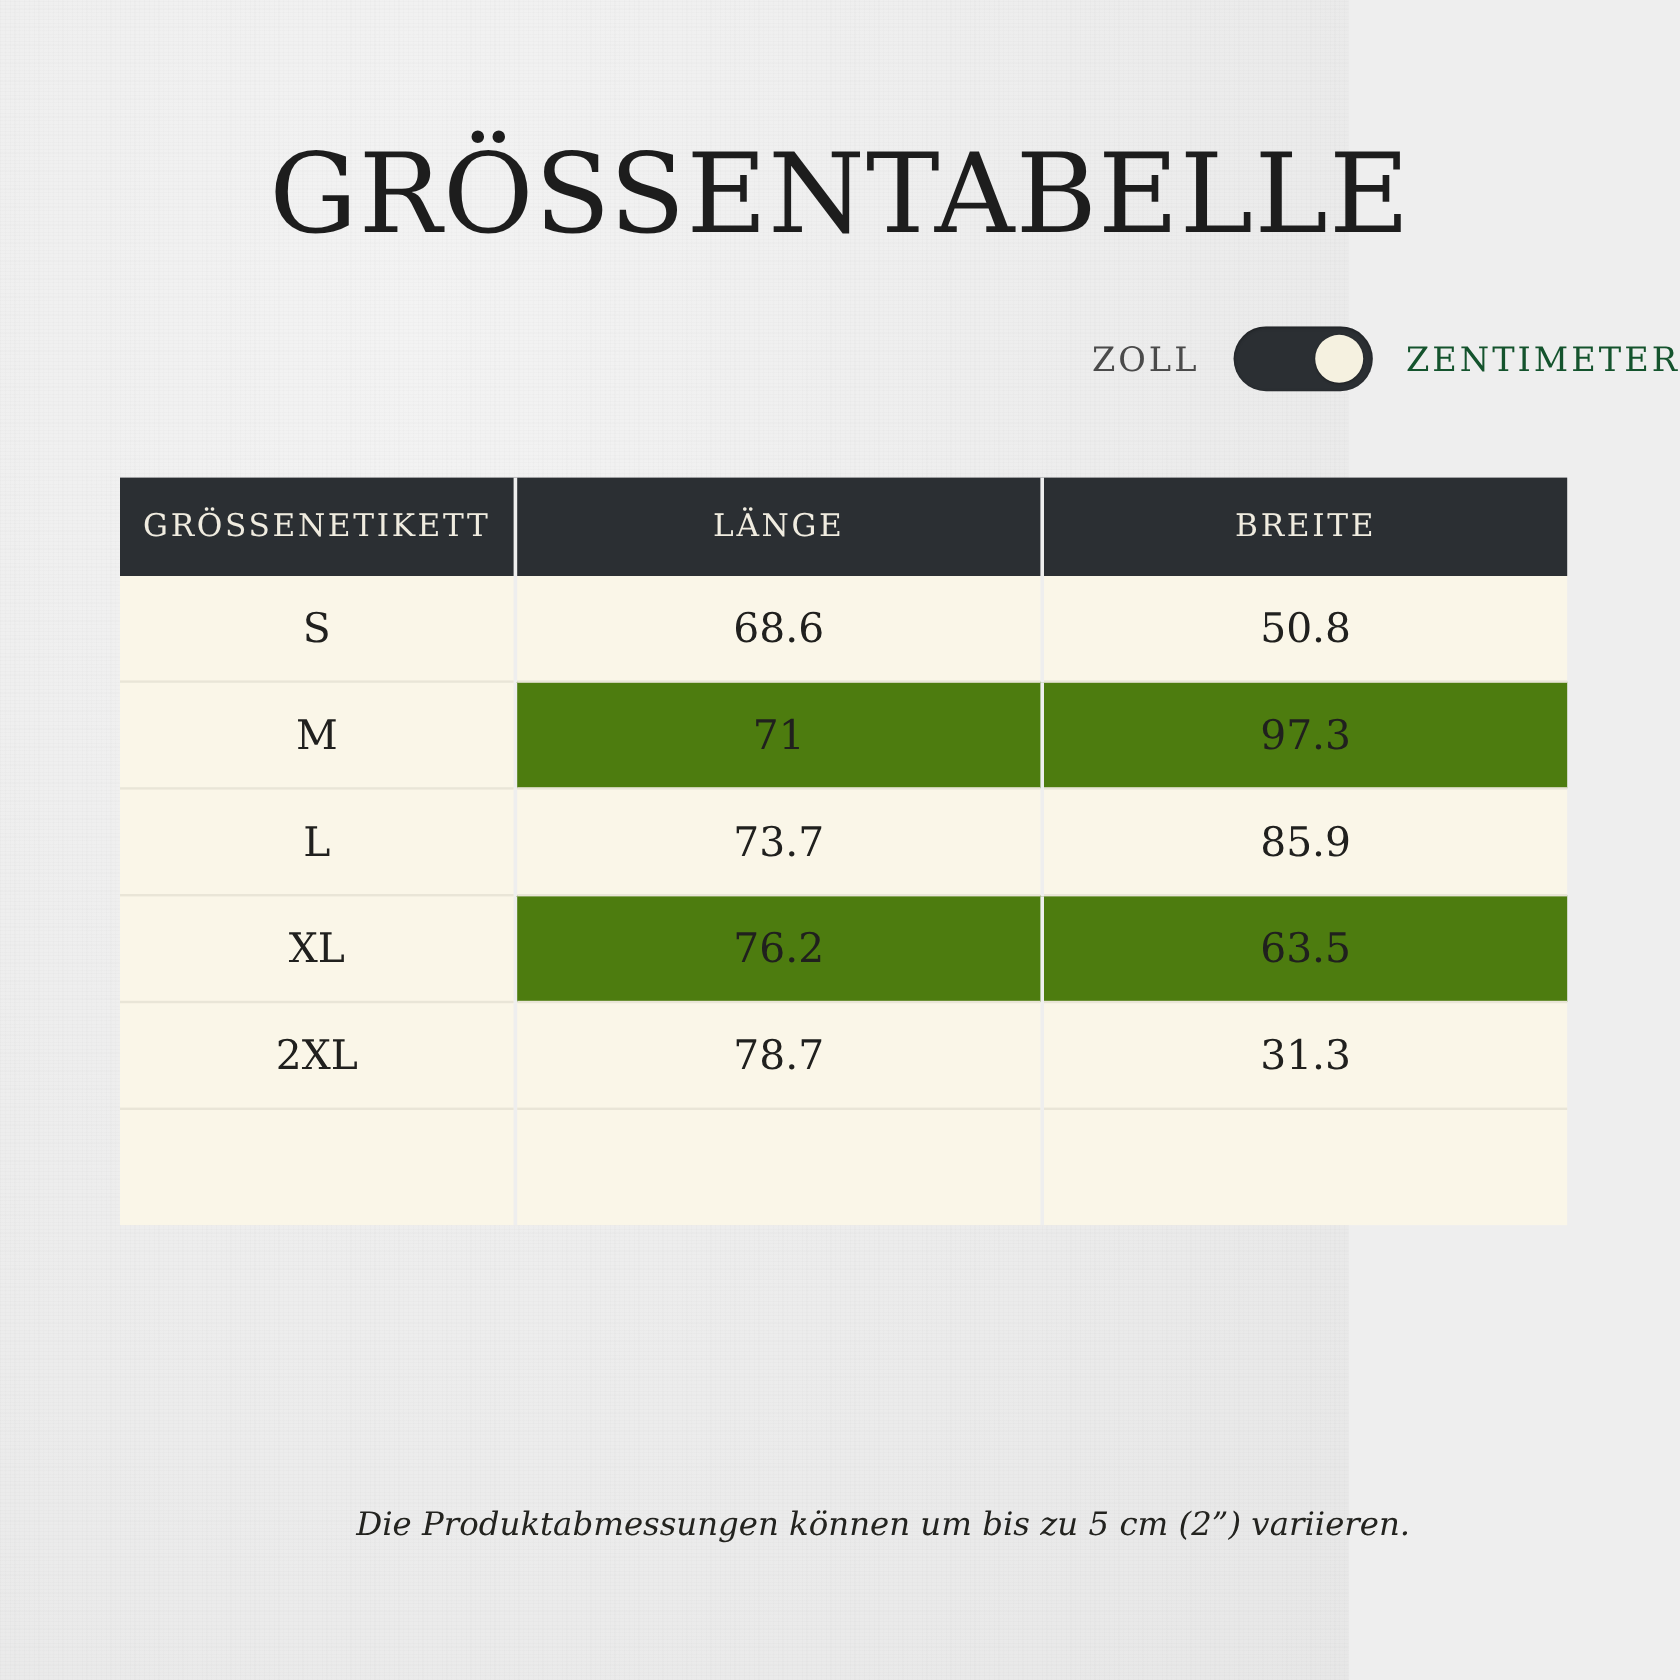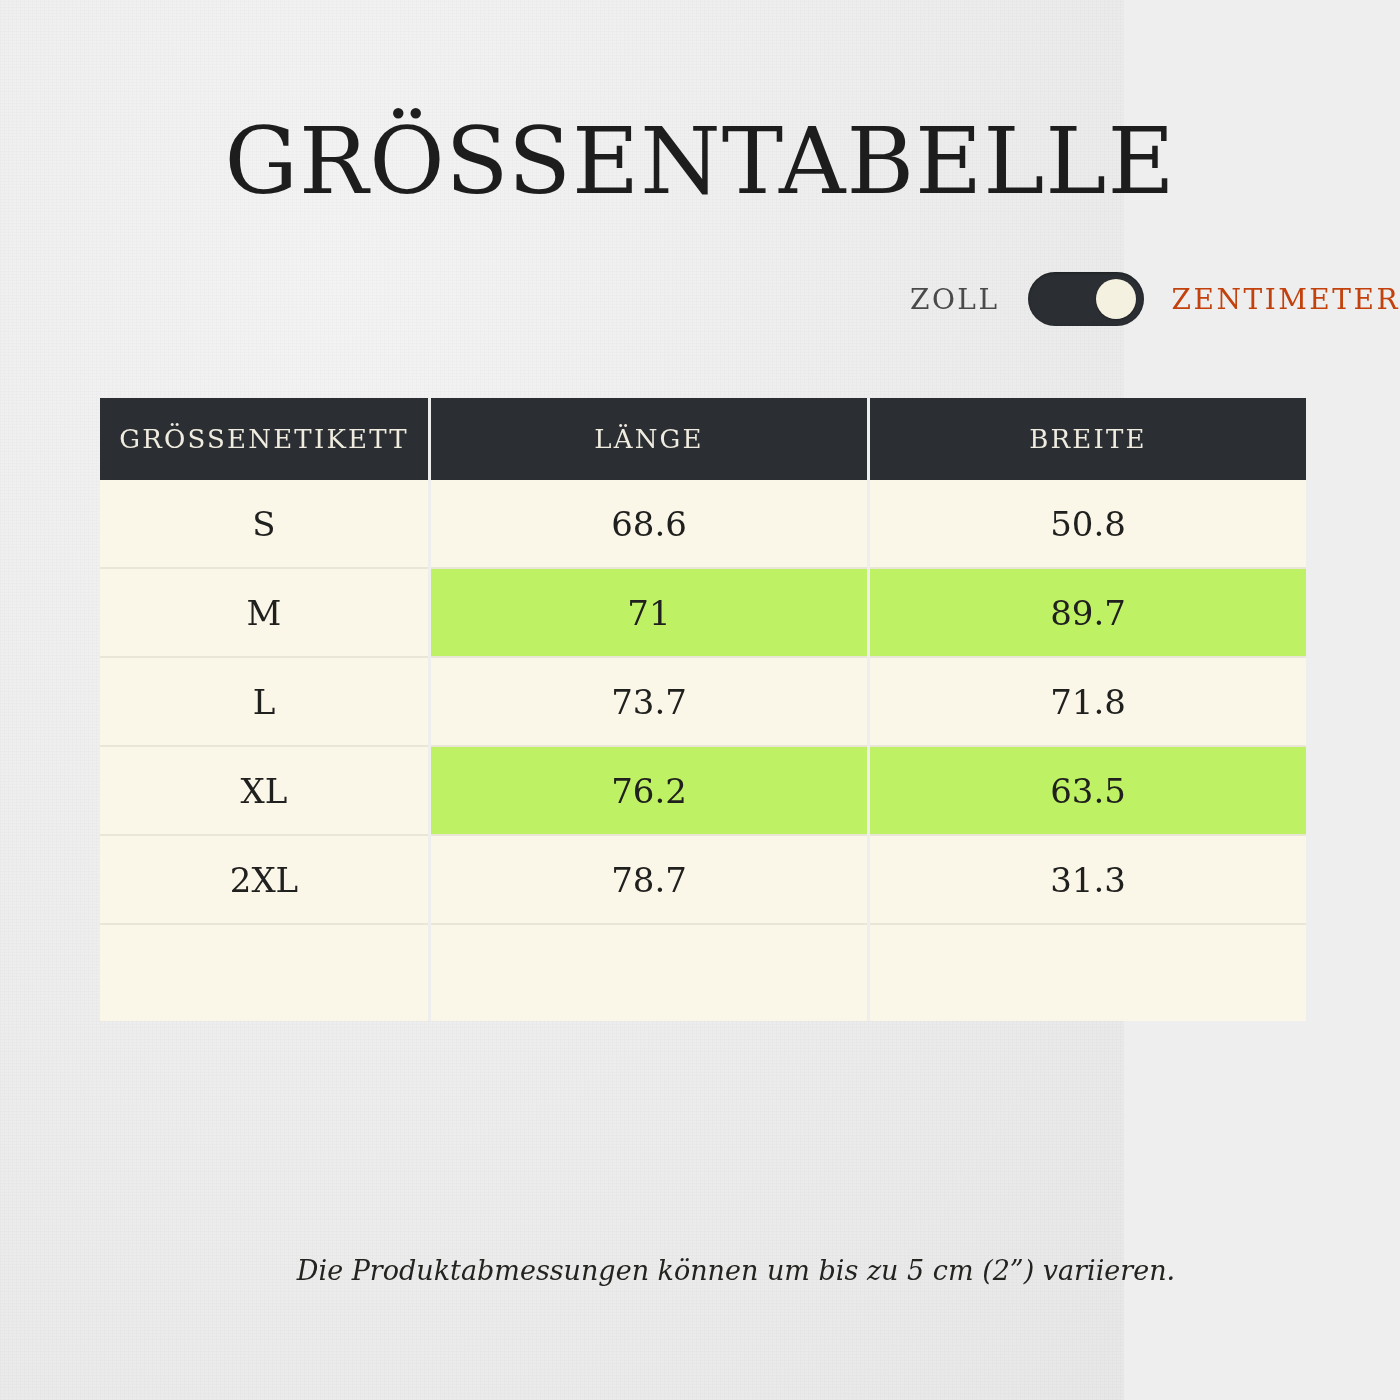--- a/index.html
+++ b/index.html
@@ -54,21 +54,21 @@
     justify-content: flex-end;
     gap: 28px;
   }
   .unit-label {
     font-family: "DejaVu Serif", "Liberation Serif", serif;
     font-size: 28px;
     letter-spacing: 2.5px;
     color: #4a4a4a;
   }
   .unit-label.active {
-    color: #c2410c;
+    color: #14532d;
   }
   .toggle {
     width: 116px;
     height: 54px;
     border-radius: 27px;
     background: #2b2f33;
     position: relative;
     cursor: pointer;
     box-shadow: inset 0 1px 3px rgba(0,0,0,0.35);
   }
@@ -116,21 +116,21 @@
     text-align: center;
     font-family: "DejaVu Serif", "Liberation Serif", serif;
     font-size: 34px;
     color: #20201e;
     background: #faf6e8;
     border-bottom: 2px solid #e9e5d7;
     border-right: 3px solid #eeeeee;
   }
   .table tbody td:last-child { border-right: none; }
   .table tbody tr.alt td.val {
-    background: #bef264;
+    background: #4d7c0f;
   }
   .table tbody tr.empty td {
     height: 96px;
     border-bottom: none;
   }
 
   .footnote {
     position: absolute;
     top: 1255px;
     left: 0;
@@ -169,26 +169,26 @@
     </thead>
     <tbody>
       <tr>
         <td class="lbl">S</td>
         <td class="val">68.6</td>
         <td class="val">50.8</td>
       </tr>
       <tr class="alt">
         <td class="lbl">M</td>
         <td class="val">71</td>
-        <td class="val">89.7</td>
+        <td class="val">97.3</td>
       </tr>
       <tr>
         <td class="lbl">L</td>
         <td class="val">73.7</td>
-        <td class="val">71.8</td>
+        <td class="val">85.9</td>
       </tr>
       <tr class="alt">
         <td class="lbl">XL</td>
         <td class="val">76.2</td>
         <td class="val">63.5</td>
       </tr>
       <tr>
         <td class="lbl">2XL</td>
         <td class="val">78.7</td>
         <td class="val">31.3</td>

